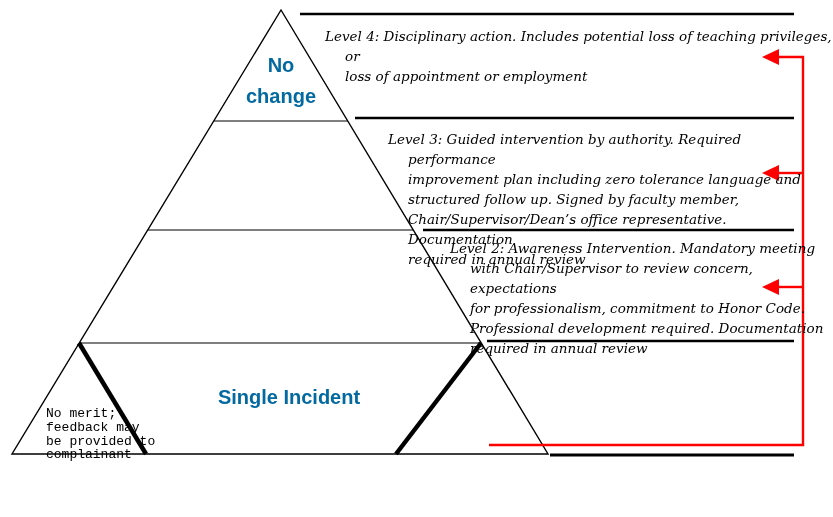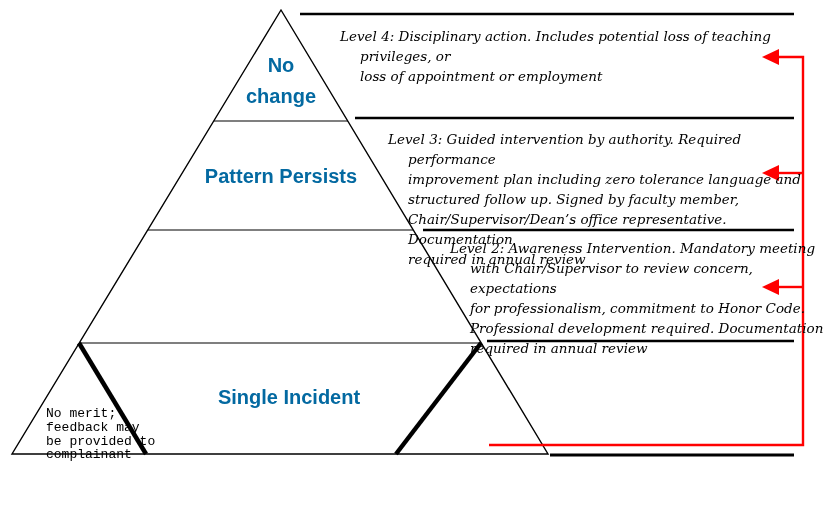--- a/index.html
+++ b/index.html
@@ -14,21 +14,21 @@
   }
   .tier-no-change{left:241px;top:50px;width:80px;line-height:31px;}
   .tier-pattern{left:181px;top:165px;width:200px;}
   .tier-recurrence{left:181px;top:276px;width:200px;}
   .tier-single{left:189px;top:386px;width:200px;}
   .level-text{
     position:absolute;font-family:"DejaVu Serif",serif;font-style:italic;
     font-size:13.5px;line-height:20px;white-space:pre-line;
     padding-left:20px;text-indent:-20px;color:#000;
   }
-  .level-4{left:325px;top:26px;margin-left:15px;}
+  .level-4{left:325px;top:26px;}
   .level-3{left:388px;top:129px;}
   .level-2{left:450px;top:238px;}
   .level-1{left:520px;top:349px;}
   .corner-note-left{
     position:absolute;left:46px;top:407px;font-size:13px;line-height:13.8px;
     white-space:pre-line;font-family:Liberation Mono, monospace;
   }
   .corner-note-right{
     position:absolute;left:431px;top:398px;width:90px;text-align:center;
     font-size:11.5px;line-height:13.8px;font-weight:700;color:var(--accent,#f00);
@@ -64,21 +64,20 @@
 
     <path d="M778 57 H803 V445 H489" fill="none" stroke="#FF0000" stroke-width="2.4"></path>
     <line x1="803" y1="173" x2="778" y2="173" stroke="#FF0000" stroke-width="2.4"></line>
     <line x1="803" y1="287" x2="778" y2="287" stroke="#FF0000" stroke-width="2.4"></line>
     <polygon points="762,57 779,49 779,65" fill="#FF0000"></polygon>
     <polygon points="762,173 779,165 779,181" fill="#FF0000"></polygon>
     <polygon points="762,287 779,279 779,295" fill="#FF0000"></polygon>
   </svg>
 
   <div class="tier-label tier-no-change">No change</div>
-  <div class="tier-label tier-pattern">Pattern Persists</div>
   <div class="tier-label tier-single">Single Incident</div>
 
   <div class="level-text level-4">Level 4: Disciplinary action. Includes potential loss of teaching privileges, or
 loss of appointment or employment</div>
   <div class="level-text level-3">Level 3: Guided intervention by authority. Required performance
 improvement plan including zero tolerance language and
 structured follow up. Signed by faculty member,
 Chair/Supervisor/Dean’s office representative. Documentation
 required in annual review</div>
   <div class="level-text level-2">Level 2: Awareness Intervention. Mandatory meeting

